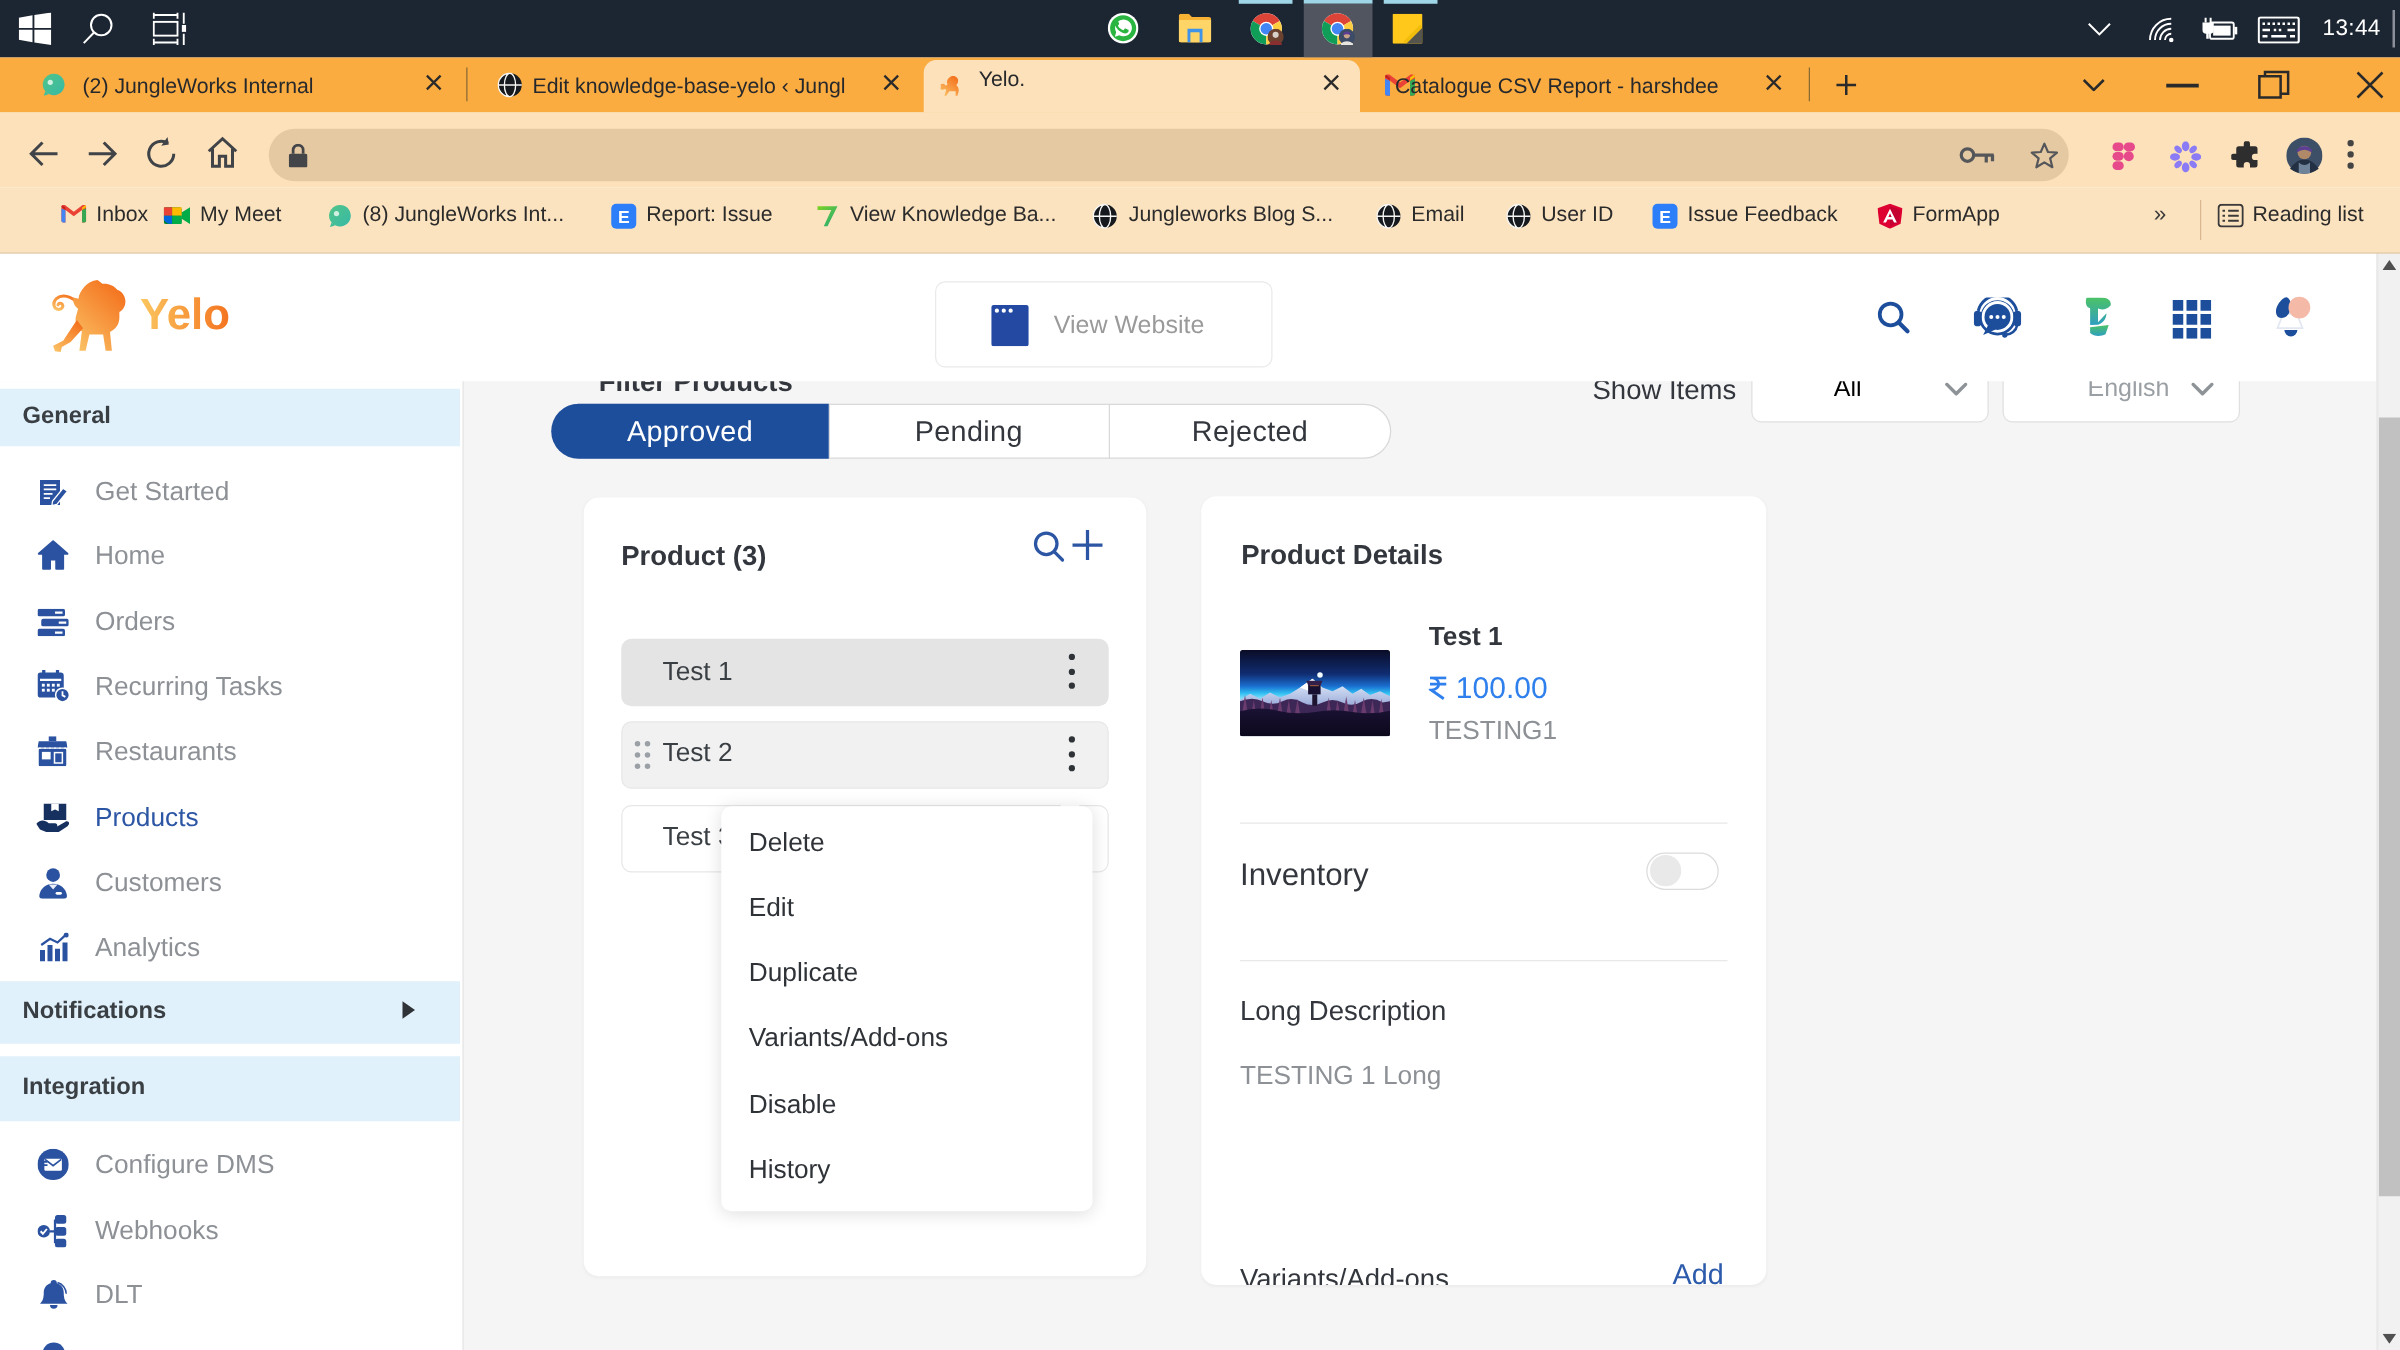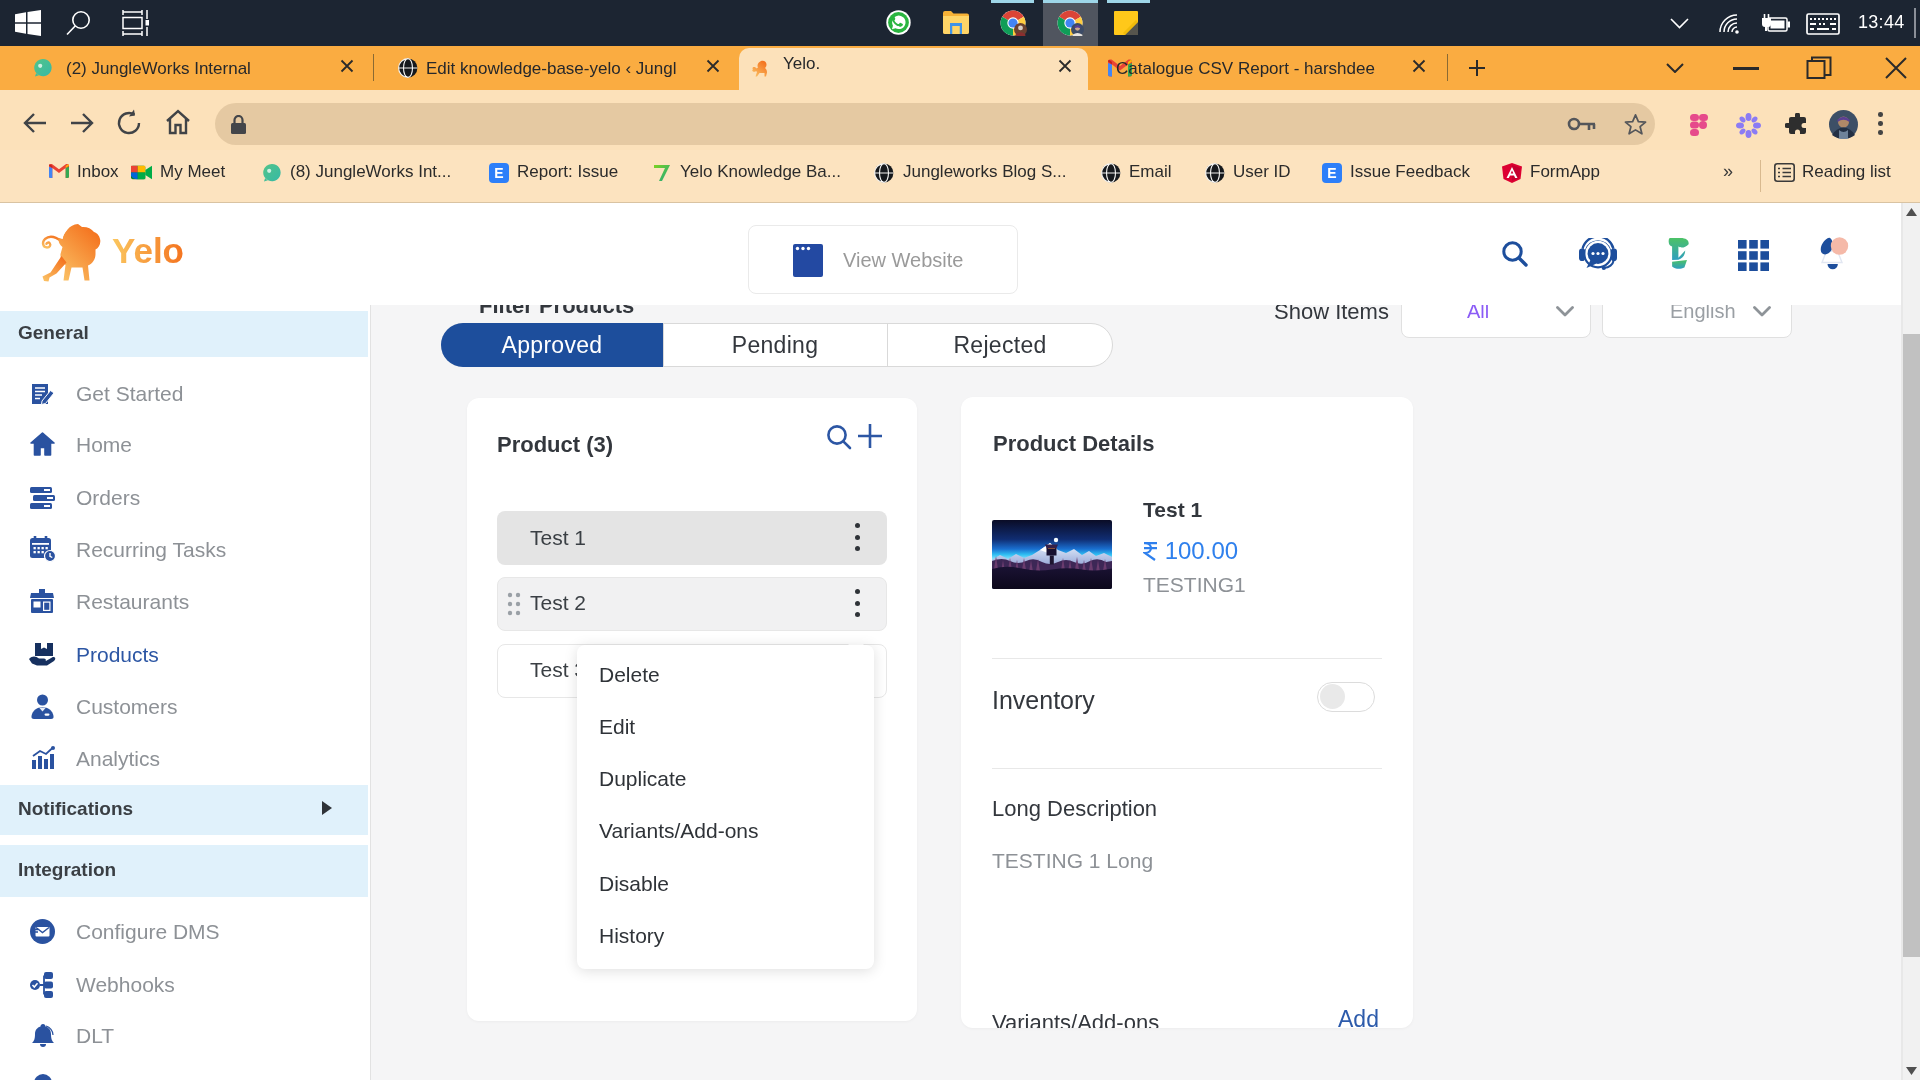--- a/index.html
+++ b/index.html
@@ -308,21 +308,21 @@
 
   <svg class="abs" style="left:652px;top:13px;" width="20" height="20" viewBox="0 0 20 20">
     <defs>
         <linearGradient id="ykb" x1="0" y1="0" x2="1" y2="1">
           <stop offset="0" stop-color="#7ed321"></stop>
           <stop offset="1" stop-color="#1ba784"></stop>
         </linearGradient>
       </defs>
     <path d="M2 2 L18 2 L10 18 L7 18 L13 5 L2 5 Z" fill="url(#ykb)"></path>
   </svg>
-  <div class="abs" style="left:680px;top:12px;">Yelo Knowledge Ba...</div>
+  <div class="abs" style="left:680px;top:12px;">View Knowledge Ba...</div>
 
   <svg class="abs" style="left:874px;top:13px;" width="20" height="20" viewBox="0 0 20 20">
     <circle cx="10" cy="10" r="9.4" fill="#16191d"></circle>
     <path d="M10 .6 a 9.4 9.4 0 0 0 0 18.8 a4.5 9.4 0 0 0 0 -18.8 M.6 10 H19.4 M10 .6 a4.5 9.4 0 0 0 0 18.8" fill="none" stroke="#f6f6f4" stroke-width="1.1"></path>
   </svg>
   <div class="abs" style="left:903px;top:12px;">Jungleworks Blog S...</div>
 
   <svg class="abs" style="left:1101px;top:13px;" width="20" height="20" viewBox="0 0 20 20">
     <circle cx="10" cy="10" r="9.4" fill="#16191d"></circle>
     <path d="M10 .6 a 9.4 9.4 0 0 0 0 18.8 a4.5 9.4 0 0 0 0 -18.8 M.6 10 H19.4 M10 .6 a4.5 9.4 0 0 0 0 18.8" fill="none" stroke="#f6f6f4" stroke-width="1.1"></path>
@@ -354,21 +354,21 @@
 </div>
 
 <div id="page" class="abs" style="left:0;top:203px;width:1901px;height:877px;background:#f5f5f6;overflow:hidden;">
 
   <div id="content">
 
     <div class="abs" style="left:479px;top:90px;font-size:22px;font-weight:bold;color:#33373d;">Filter Products</div>
 
     <div class="abs" style="left:1274px;top:96px;font-size:22px;color:#33373d;">Show Items</div>
     <div class="abs" style="left:1401px;top:73px;width:190px;height:62px;background:#fff;border:1px solid #e0e0e0;border-radius:8px;"></div>
-    <div class="abs" style="left:1467px;top:97px;font-size:20px;color:#8b5cf6;">All</div>
+    <div class="abs" style="left:1467px;top:97px;font-size:20px;color:#000000;">All</div>
     <svg class="abs" style="left:1556px;top:103px;" width="18" height="11" viewBox="0 0 18 11">
         <path d="M1.5 1.5 L9 9 L16.5 1.5" fill="none" stroke="#8e9398" stroke-width="2.8" stroke-linecap="round" stroke-linejoin="round"></path>
       </svg>
     <div class="abs" style="left:1602px;top:73px;width:190px;height:62px;background:#fff;border:1px solid #e0e0e0;border-radius:8px;"></div>
     <div class="abs" style="left:1670px;top:97px;font-size:20px;color:#9a9fa4;">English</div>
     <svg class="abs" style="left:1753px;top:103px;" width="18" height="11" viewBox="0 0 18 11">
         <path d="M1.5 1.5 L9 9 L16.5 1.5" fill="none" stroke="#8e9398" stroke-width="2.8" stroke-linecap="round" stroke-linejoin="round"></path>
       </svg>
 
     <div class="abs" style="left:441px;top:120px;width:672px;height:44px;background:#fff;border:1px solid #d9d9d9;border-radius:22px;"></div>

